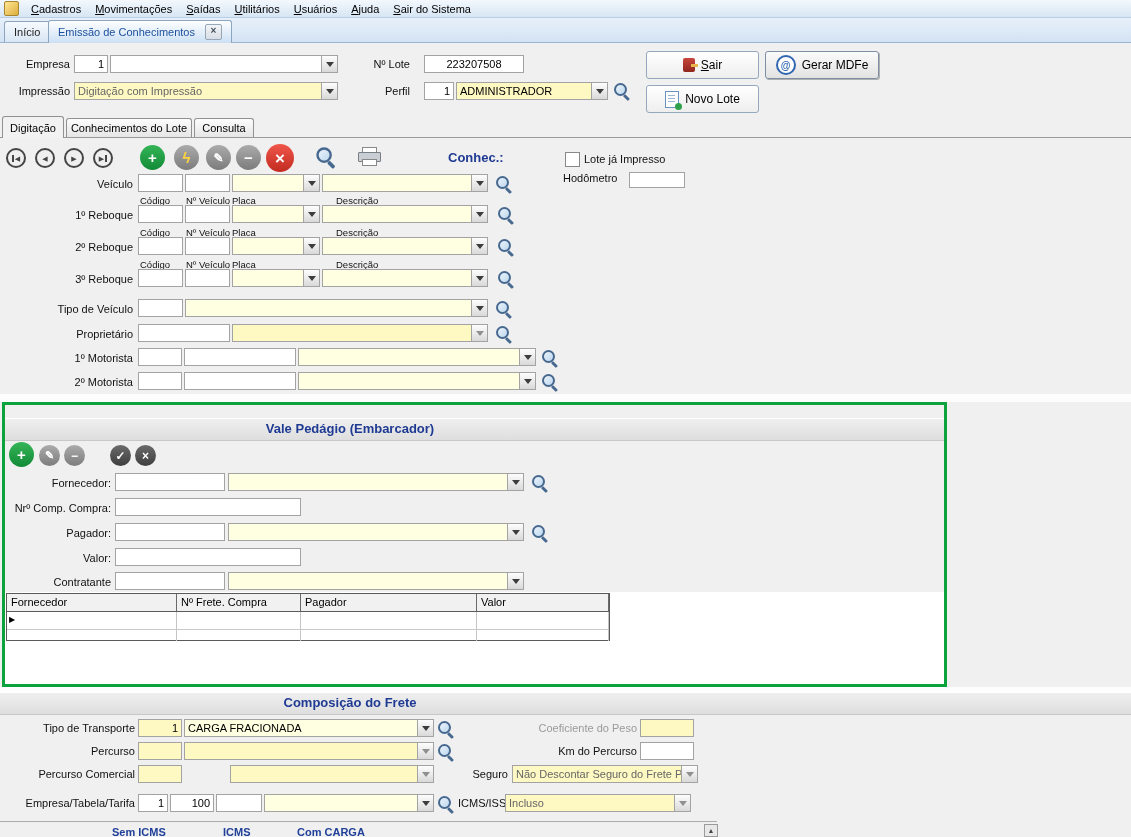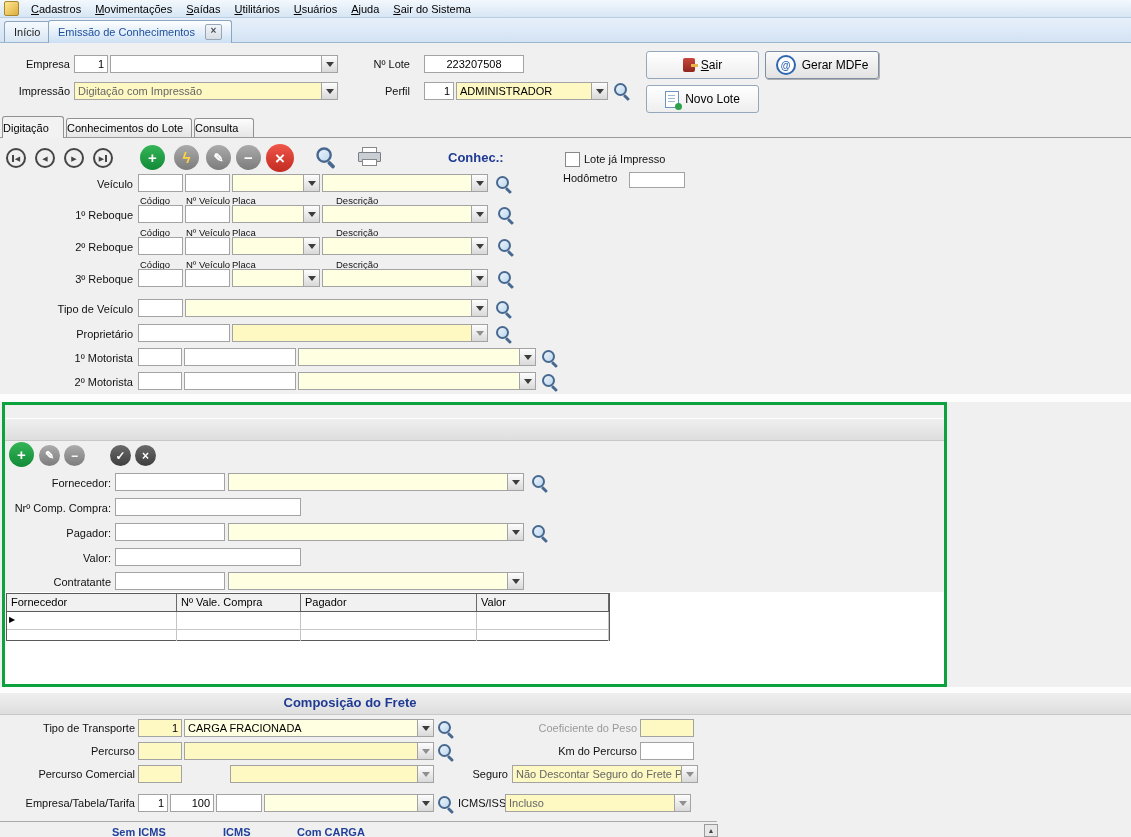--- a/index.html
+++ b/index.html
@@ -50,21 +50,21 @@
   .ic-doc::before{content:"";position:absolute;right:-4px;bottom:-3px;width:7px;height:7px;background:#2FA14B;border-radius:50%;z-index:2}
   .menubar{position:absolute;left:0;top:0;width:1131px;height:18px;background:linear-gradient(#F3F8FD,#D7E6F4);border-bottom:1px solid #BACFE2;display:flex;align-items:center;padding-left:2px;box-sizing:border-box}
   .appicon{width:13px;height:13px;margin:0 5px 0 2px;background:linear-gradient(135deg,#FFE794,#DDAD3C);border:1px solid #A8862F;border-radius:2px}
   .mi{height:18px;display:flex;align-items:center;padding:0 7px;font-size:11px;color:#000;cursor:pointer}
   .mi span{display:block}
   .mi span::first-letter{text-decoration:underline}
   .tabbar{position:absolute;left:0;top:18px;width:1131px;height:25px;background:linear-gradient(#E7F0FA,#D3E3F4);border-bottom:1px solid #9DB6CF;box-sizing:border-box}
   .ttab{position:absolute;top:3px;height:21px;display:flex;align-items:center;padding:0 9px;font-size:11px;border:1px solid #8CA6C2;border-bottom:none;border-radius:3px 3px 0 0;background:linear-gradient(#F6FAFE,#D8E6F4);color:#222;box-sizing:border-box;cursor:pointer}
   .ttab.active{background:linear-gradient(#FDFEFF,#CCE0F4);color:#1B4F9C;top:2px;height:23px}
   .closebox{margin-left:10px;width:15px;height:14px;border:1px solid #97A6B6;border-radius:2px;background:linear-gradient(#F2F5F8,#D8DEE5);color:#44505C;font-size:10px;line-height:12px;text-align:center;font-weight:bold;cursor:pointer}
-  .stab{position:absolute;height:19px;display:flex;align-items:center;font-size:11px;background:linear-gradient(#FCFCFC,#E6E6E6);border:1px solid #919191;border-bottom:none;border-radius:3px 3px 0 0;box-sizing:border-box;cursor:pointer}
+  .stab{position:absolute;height:19px;display:flex;align-items:center;justify-content:center;font-size:11px;background:linear-gradient(#FCFCFC,#E6E6E6);border:1px solid #919191;border-bottom:none;border-radius:3px 3px 0 0;box-sizing:border-box;cursor:pointer}
   .stab.active{height:22px;background:#F2F2F2;z-index:3}
   .grid{position:absolute;background:#FFF;border:1px solid #5A5A5A;box-sizing:border-box}
   .ghead{display:flex;height:17px;border-bottom:1px solid #5A5A5A;background:#F1F1F1}
   .ghead .gc{border-right:1px solid #6A6A6A;font-size:11px;line-height:16px;padding:0 4px;box-sizing:border-box;white-space:nowrap;overflow:hidden}
   .grow{position:relative;height:17px;border-bottom:1px solid #C8C8C8;display:flex}
   .grow2{position:relative;height:11px;display:flex}
   .grow .gc,.grow2 .gc{border-right:1px solid #C4C4C4;box-sizing:border-box;height:100%}
   .rowsel{position:absolute;left:2px;top:3px;font-size:8px;color:#000;z-index:2}
   .btab{position:absolute;top:826px;font-size:11px;font-weight:bold;color:#20409A;cursor:pointer;white-space:nowrap}
 </style>
@@ -249,20 +249,21 @@
   <span class="lbl rt" style="left:8px;top:376px;width:125px">2º Motorista</span>
   <div class="fld" style="left:138px;top:372px;width:44px"></div>
   <div class="fld" style="left:184px;top:372px;width:112px"></div>
   <div class="fld cmb yl" style="left:298px;top:372px;width:238px"></div>
   <span class="mag" style="left:542px;top:374px"></span>
 
   <div class="abs" style="left:0;top:394px;width:1131px;height:8px;background:#FDFDFD"></div>
 
   <div class="abs" style="left:2px;top:402px;width:945px;height:285px;border:3px solid #0CA23E;background:#F0F0F0;box-sizing:border-box">
     <div class="band" style="left:0;top:13px;width:939px;height:21px"></div>
+    <span class="band-title" style="left:0;top:16px;width:690px;text-align:center">Vale Pedágio (Embarcador)</span>
 
     <span class="cir big c-green" style="left:4px;top:37px">
         <i>+</i>
       </span>
     <span class="cir md c-gray" style="left:34px;top:40px">
         <i style="font-size:11px">✎</i>
       </span>
     <span class="cir md c-gray" style="left:59px;top:40px">
         <i>−</i>
       </span>
@@ -290,21 +291,21 @@
     <div class="fld" style="left:110px;top:143px;width:186px"></div>
 
     <span class="lbl rt" style="left:0;top:171px;width:106px">Contratante</span>
     <div class="fld" style="left:110px;top:167px;width:110px"></div>
     <div class="fld cmb yl" style="left:223px;top:167px;width:296px"></div>
 
     <div class="abs" style="left:0;top:187px;width:939px;height:92px;background:#FFF"></div>
     <div class="grid" style="left:1px;top:188px;width:604px;height:48px">
       <div class="ghead">
         <div class="gc" style="width:170px">Fornecedor</div>
-        <div class="gc" style="width:124px">Nº Vale. Compra</div>
+        <div class="gc" style="width:124px">Nº Frete. Compra</div>
         <div class="gc" style="width:176px">Pagador</div>
         <div class="gc" style="width:132px">Valor</div>
       </div>
       <div class="grow">
         <span class="rowsel">▶</span>
         <div class="gc" style="width:170px"></div>
         <div class="gc" style="width:124px"></div>
         <div class="gc" style="width:176px"></div>
         <div class="gc" style="width:132px"></div>
       </div>

